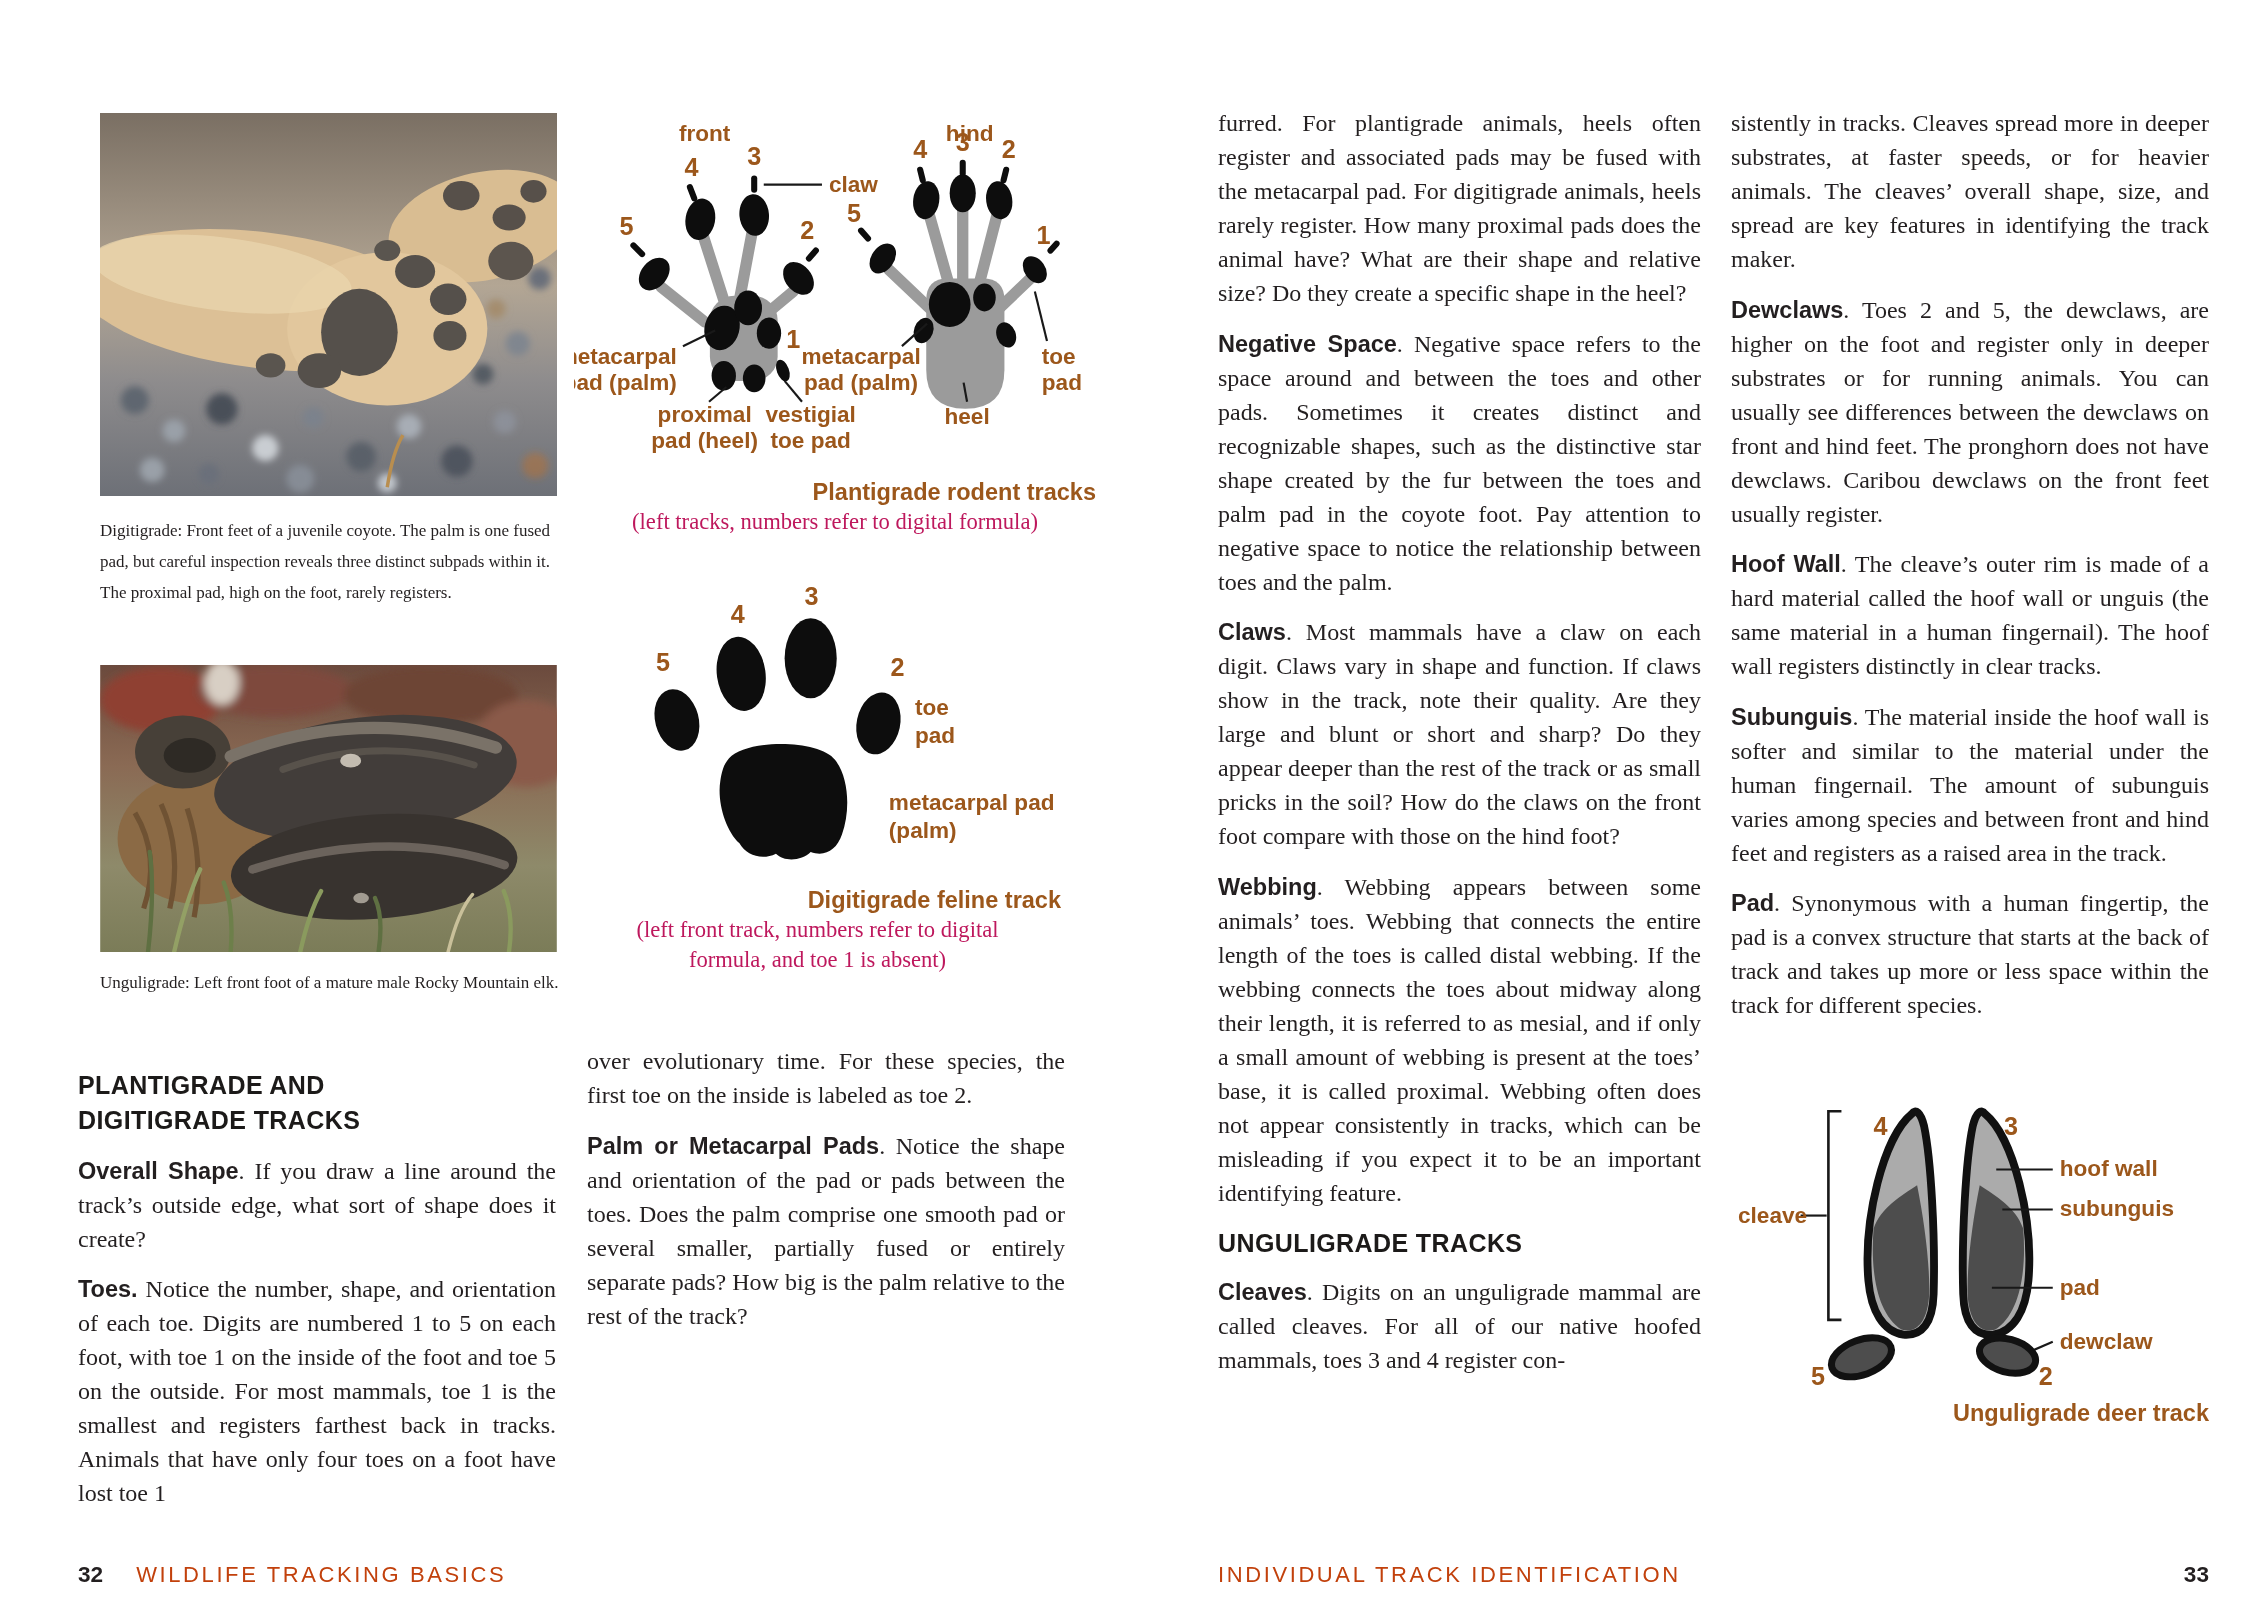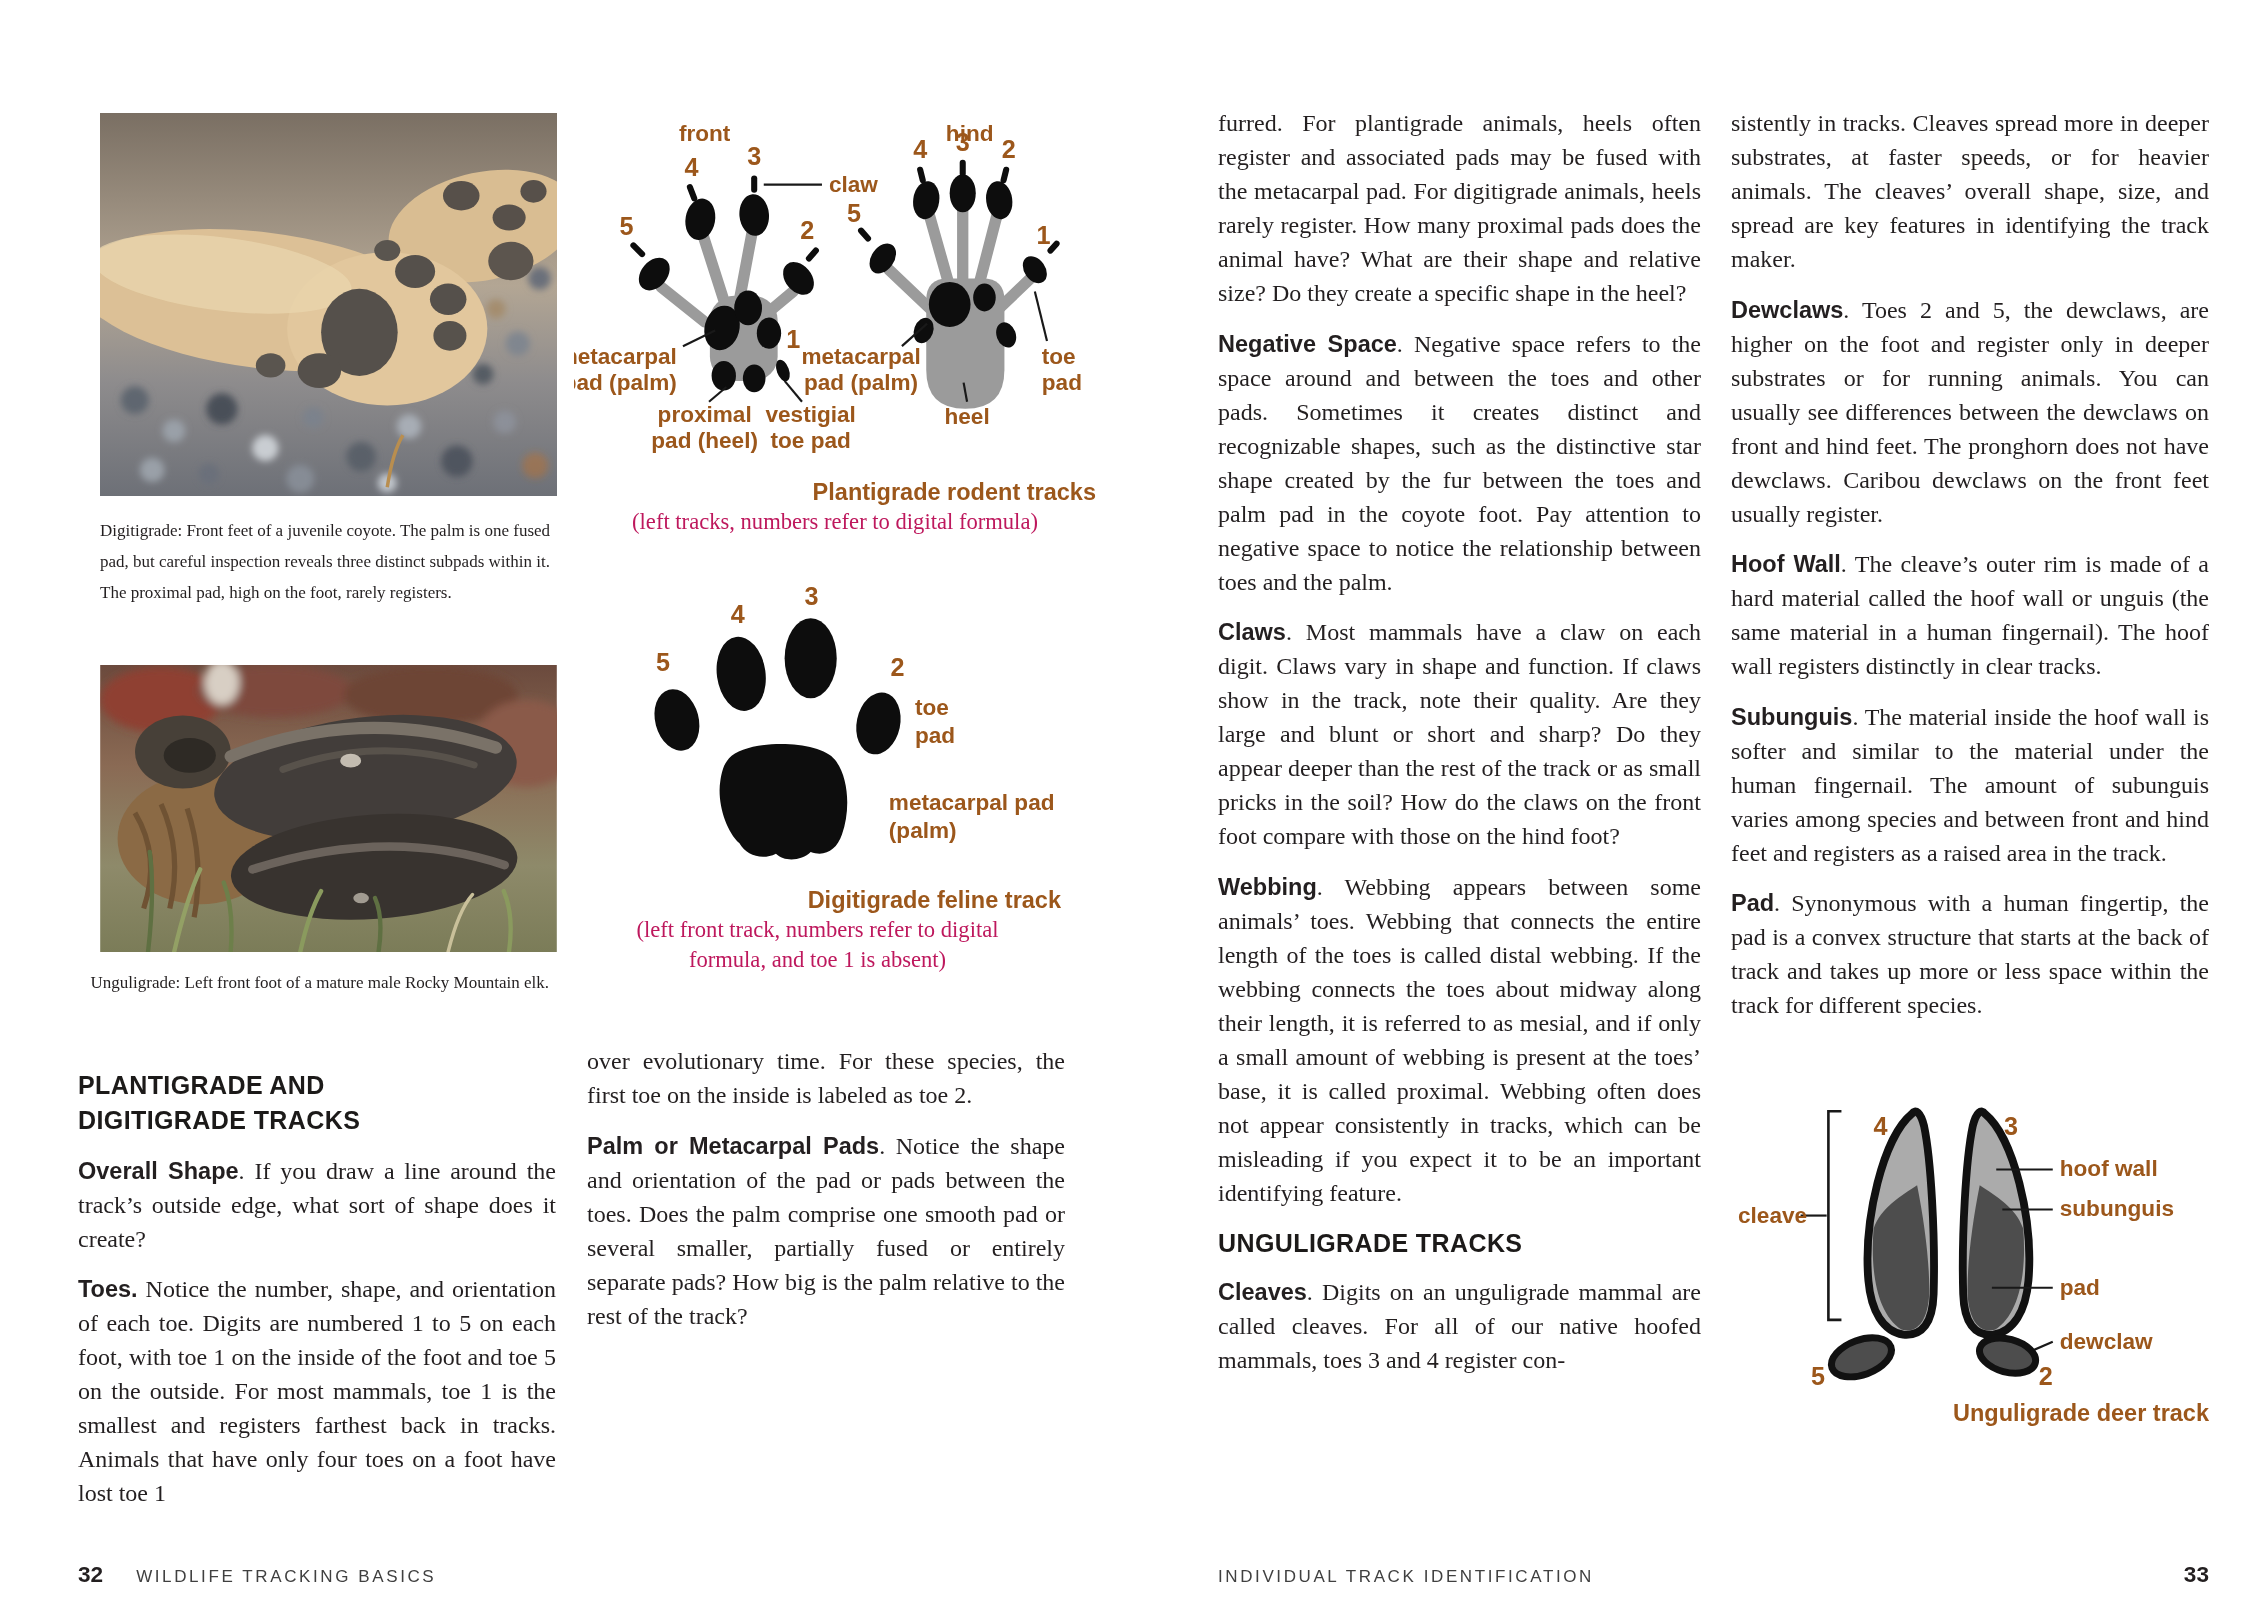--- a/index.html
+++ b/index.html
@@ -8,21 +8,21 @@
     font-family:"Liberation Serif",serif;color:#231f20;overflow:hidden;
   }
   .abs{position:absolute;}
   .body-text{font-size:24px;line-height:34px;text-align:justify;}
   .para{margin:0 0 16.5px 0;}
   .lead{font-family:"Liberation Sans",sans-serif;font-weight:700;font-size:23.5px;}
   .sans-heading{font-family:"Liberation Sans",sans-serif;font-weight:700;font-size:25px;line-height:35px;letter-spacing:0.4px;color:#1c1a19;}
   .caption{font-size:17px;line-height:31px;text-align:left;}
   .dia-title{font-family:"Liberation Sans",sans-serif;font-weight:700;font-size:23.5px;color:#9c571b;text-align:right;line-height:30px;}
   .dia-sub{font-size:22.6px;line-height:30px;text-align:center;color:#be185d;}
-  .footer{font-family:"Liberation Sans",sans-serif;font-size:17px;letter-spacing:2.6px;color:#404040;}
+  .footer{font-family:"Liberation Sans",sans-serif;font-size:22px;letter-spacing:2.6px;color:#c2410c;}
   .footer-num{font-family:"Liberation Sans",sans-serif;font-weight:700;font-size:22.6px;letter-spacing:0;margin-top:38px;}
   .svgl{font-family:"Liberation Sans",sans-serif;font-weight:700;font-size:26px;fill:#9c571b;}
   .svgn{font-family:"Liberation Sans",sans-serif;font-weight:700;font-size:29px;fill:#9c571b;}
   .leader{stroke:#191919;stroke-width:2.5;}
   .stem{stroke:#9b9b9b;stroke-width:13;stroke-linecap:round;}
   .pad{fill:#0d0d0d;}
   .photo{border:0;display:block;}
 </style>
 </head>
 <body>
@@ -131,21 +131,21 @@
         <path d="M85,330 q14,-60 30,-95" stroke="#93a065" stroke-width="5"></path>
         <path d="M150,330 q4,-50 -8,-80" stroke="#6d7f4a" stroke-width="5"></path>
         <path d="M230,330 q10,-45 24,-70" stroke="#8a9a5e" stroke-width="5"></path>
         <path d="M320,330 q6,-40 -4,-62" stroke="#5f7042" stroke-width="5"></path>
         <path d="M400,330 q12,-48 28,-66" stroke="#c9c09a" stroke-width="4"></path>
         <path d="M470,330 q6,-42 -6,-70" stroke="#8a9a5e" stroke-width="5"></path>
       </g>
     </svg>
   </div>
 
-  <div class="abs caption" style="left:86px;top:967px;width:463px;text-align:right;">Unguligrade: Left front foot of a mature male Rocky Mountain elk.</div>
+  <div class="abs caption" style="left:100px;top:967px;width:463px;">Unguligrade: Left front foot of a mature male Rocky Mountain elk.</div>
 
   <div class="abs" style="left:574px;top:122px;width:522px;height:391px;">
     <svg width="522" height="391" viewBox="0 0 600 450">
       <text class="svgl" x="150" y="22" text-anchor="middle">front</text>
       <text class="svgl" x="455" y="22" text-anchor="middle">hind</text>
 
       <g>
         <line class="stem" x1="148" y1="130" x2="172" y2="205"></line>
         <line class="stem" x1="205" y1="125" x2="190" y2="205"></line>
         <line class="stem" x1="100" y1="190" x2="150" y2="230"></line>

